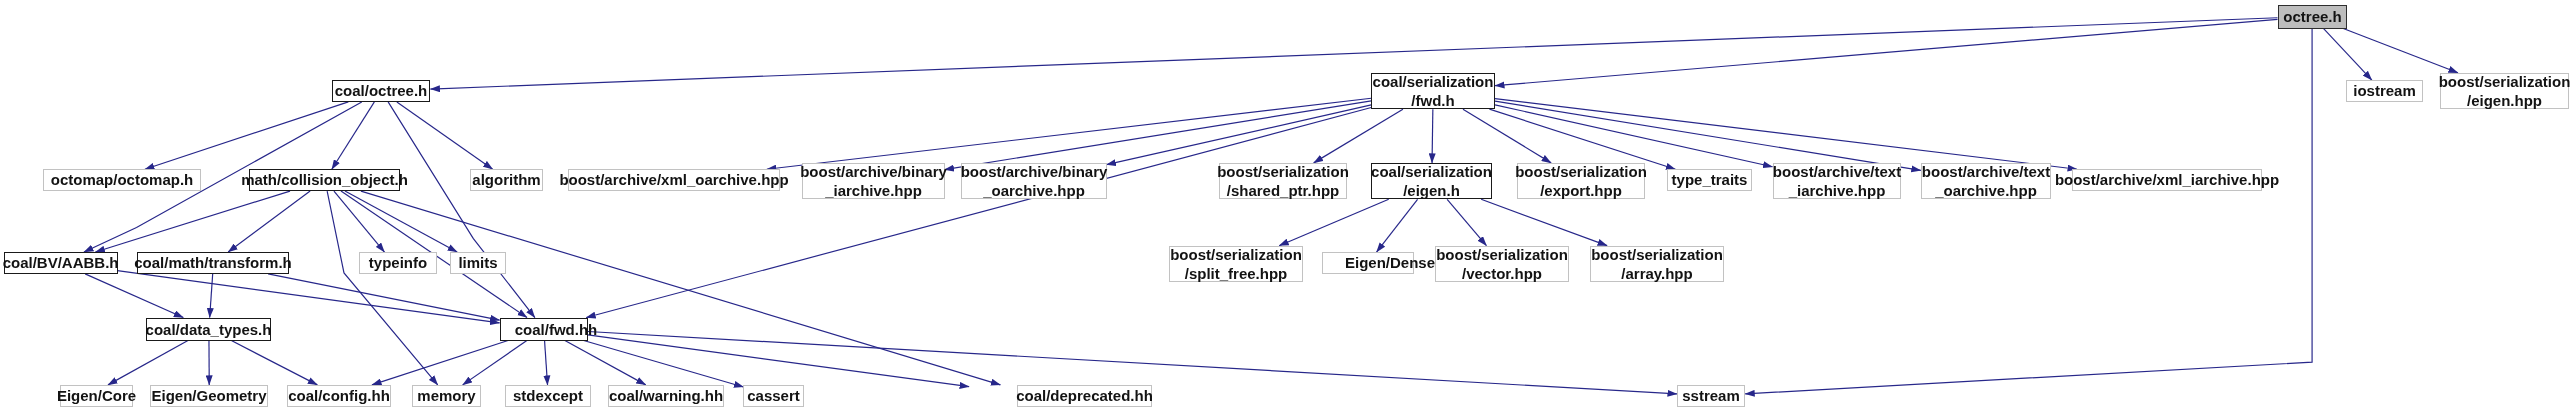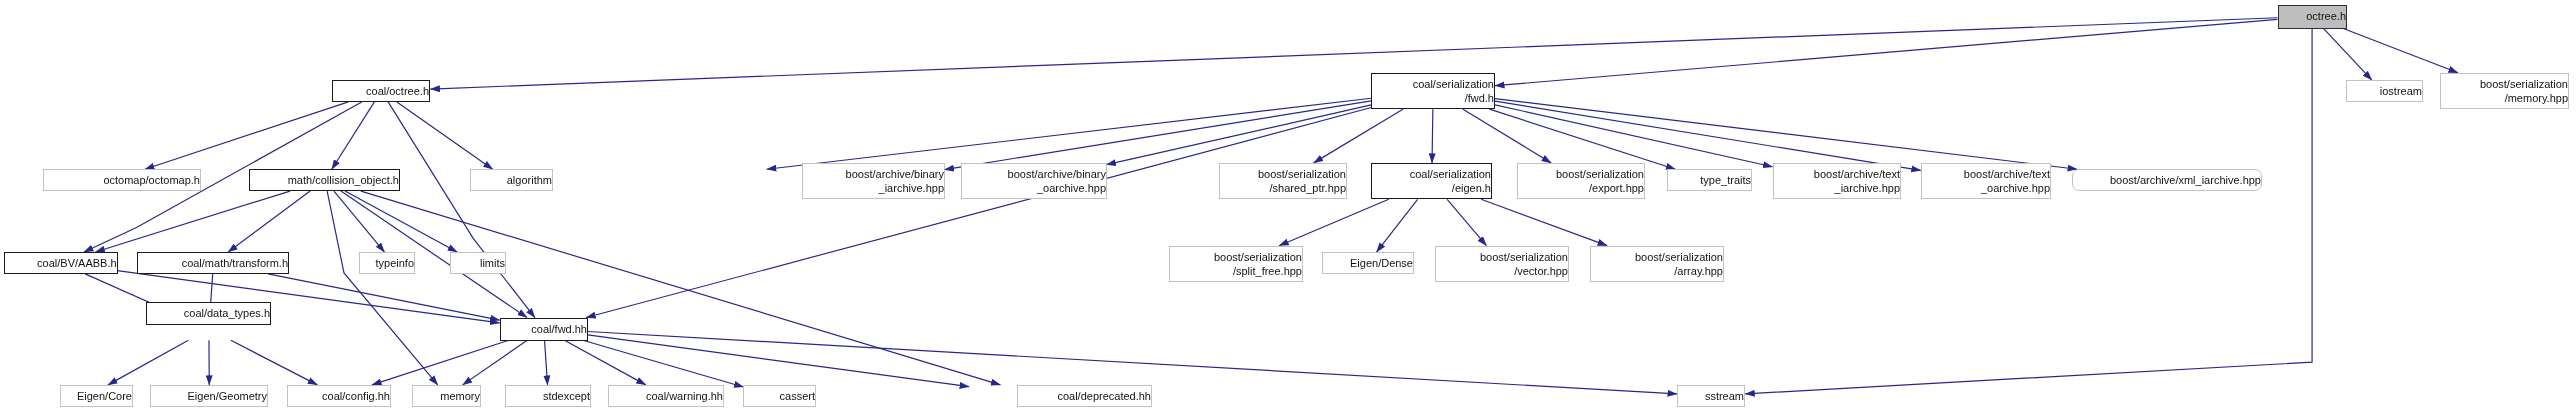--- a/index.html
+++ b/index.html
@@ -8,28 +8,29 @@
     width:2576px;height:414px;
     background:#ffffff;
     font-family:"Liberation Sans", sans-serif;
     overflow:hidden;
   }
   #edge-layer{position:absolute;left:0;top:0;width:2576px;height:414px;}
   .node{
     position:absolute;
     box-sizing:border-box;
     display:flex;flex-direction:column;
-    align-items:flex-end;justify-content:center;
+    align-items:center;justify-content:center;
     background:#ffffff;
     border:0.9px solid #c2c2c2;
     color:#131313;
-    font-size:11px;line-height:1.3;
+    font-size:15px;line-height:1.3;
     white-space:nowrap;
     text-align:center;
     z-index:2;
+    font-weight:bold;
   }
   .node.linked{border:1.3px solid #1a1a1a;}
   .node.main{background:#bdbdbd;border:1.5px solid #2e2e2e;}
   .node span{display:block;}
 </style>
 </head>
 <body>
 
 <div id="canvas">
   <svg id="edge-layer" xmlns="http://www.w3.org/2000/svg" viewBox="0 0 2831 455">
@@ -93,30 +94,33 @@
     </div>
     <div class="node linked" style="left: 1371px; top: 73px; width: 124px; height: 36px;">
       <span>coal/serialization</span>
       <span>/fwd.h</span>
     </div>
     <div class="node external" style="left: 2346px; top: 80px; width: 77px; height: 22px;">
       <span>iostream</span>
     </div>
     <div class="node external" style="left: 2440px; top: 73px; width: 129px; height: 36px;">
       <span>boost/serialization</span>
-      <span>/memory.hpp</span>
+      <span>/eigen.hpp</span>
     </div>
     <div class="node external" style="left: 43px; top: 169px; width: 158px; height: 22px;">
       <span>octomap/octomap.h</span>
     </div>
     <div class="node linked" style="left: 249px; top: 169px; width: 151px; height: 22px;">
       <span>math/collision_object.h</span>
     </div>
-    <div class="node external" style="left: 470px; top: 169px; width: 83px; height: 22px;">
+    <div class="node external" style="left: 470px; top: 169px; width: 73px; height: 22px;">
       <span>algorithm</span>
+    </div>
+    <div class="node external" style="left: 568px; top: 169px; width: 212px; height: 22px;">
+      <span>boost/archive/xml_oarchive.hpp</span>
     </div>
     <div class="node external" style="left: 802px; top: 163px; width: 143px; height: 36px;">
       <span>boost/archive/binary</span>
       <span>_iarchive.hpp</span>
     </div>
     <div class="node external" style="left: 961px; top: 163px; width: 146px; height: 36px;">
       <span>boost/archive/binary</span>
       <span>_oarchive.hpp</span>
     </div>
     <div class="node external" style="left: 1219px; top: 163px; width: 128px; height: 36px;">
@@ -135,51 +139,51 @@
       <span>type_traits</span>
     </div>
     <div class="node external" style="left: 1773px; top: 163px; width: 128px; height: 36px;">
       <span>boost/archive/text</span>
       <span>_iarchive.hpp</span>
     </div>
     <div class="node external" style="left: 1921px; top: 163px; width: 130px; height: 36px;">
       <span>boost/archive/text</span>
       <span>_oarchive.hpp</span>
     </div>
-    <div class="node external" style="left: 2072px; top: 169px; width: 190px; height: 22px; border-radius: 7px;">
+    <div class="node external" style="left: 2072px; top: 169px; width: 190px; height: 22px;">
       <span>boost/archive/xml_iarchive.hpp</span>
     </div>
     <div class="node linked" style="left: 3.6px; top: 252px; width: 114px; height: 22px;">
       <span>coal/BV/AABB.h</span>
     </div>
     <div class="node linked" style="left: 137px; top: 252px; width: 152px; height: 22px;">
       <span>coal/math/transform.h</span>
     </div>
-    <div class="node external" style="left: 359px; top: 252px; width: 56px; height: 22px;">
+    <div class="node external" style="left: 359px; top: 252px; width: 78px; height: 22px;">
       <span>typeinfo</span>
     </div>
     <div class="node external" style="left: 450px; top: 252px; width: 56px; height: 22px;">
       <span>limits</span>
     </div>
     <div class="node external" style="left: 1169px; top: 246px; width: 134px; height: 36px;">
       <span>boost/serialization</span>
       <span>/split_free.hpp</span>
     </div>
     <div class="node external" style="left: 1322px; top: 252px; width: 92px; height: 22px; padding-left: 44px;">
       <span>Eigen/Dense</span>
     </div>
     <div class="node external" style="left: 1435px; top: 246px; width: 134px; height: 36px;">
       <span>boost/serialization</span>
       <span>/vector.hpp</span>
     </div>
     <div class="node external" style="left: 1590px; top: 246px; width: 134px; height: 36px;">
       <span>boost/serialization</span>
       <span>/array.hpp</span>
     </div>
-    <div class="node linked" style="left: 146px; top: 302px; width: 125px; height: 23px;">
+    <div class="node linked" style="left: 146px; top: 318px; width: 125px; height: 23px;">
       <span>coal/data_types.h</span>
     </div>
     <div class="node linked" style="left: 500px; top: 318px; width: 88px; height: 23px; padding-left: 24px;">
       <span>coal/fwd.hh</span>
     </div>
     <div class="node external" style="left: 60px; top: 385px; width: 73px; height: 22px;">
       <span>Eigen/Core</span>
     </div>
     <div class="node external" style="left: 150px; top: 385px; width: 118px; height: 22px;">
       <span>Eigen/Geometry</span>
@@ -189,21 +193,21 @@
     </div>
     <div class="node external" style="left: 412px; top: 385px; width: 69px; height: 22px;">
       <span>memory</span>
     </div>
     <div class="node external" style="left: 505px; top: 385px; width: 86px; height: 22px;">
       <span>stdexcept</span>
     </div>
     <div class="node external" style="left: 608px; top: 385px; width: 116px; height: 22px;">
       <span>coal/warning.hh</span>
     </div>
-    <div class="node external" style="left: 743px; top: 385px; width: 73px; height: 22px;">
+    <div class="node external" style="left: 743px; top: 385px; width: 61px; height: 22px;">
       <span>cassert</span>
     </div>
     <div class="node external" style="left: 969px; top: 385px; width: 135px; height: 22px; margin-left: 48px;">
       <span>coal/deprecated.hh</span>
     </div>
     <div class="node external" style="left: 1677px; top: 385px; width: 68px; height: 22px;">
       <span>sstream</span>
     </div>
   </div>
 

